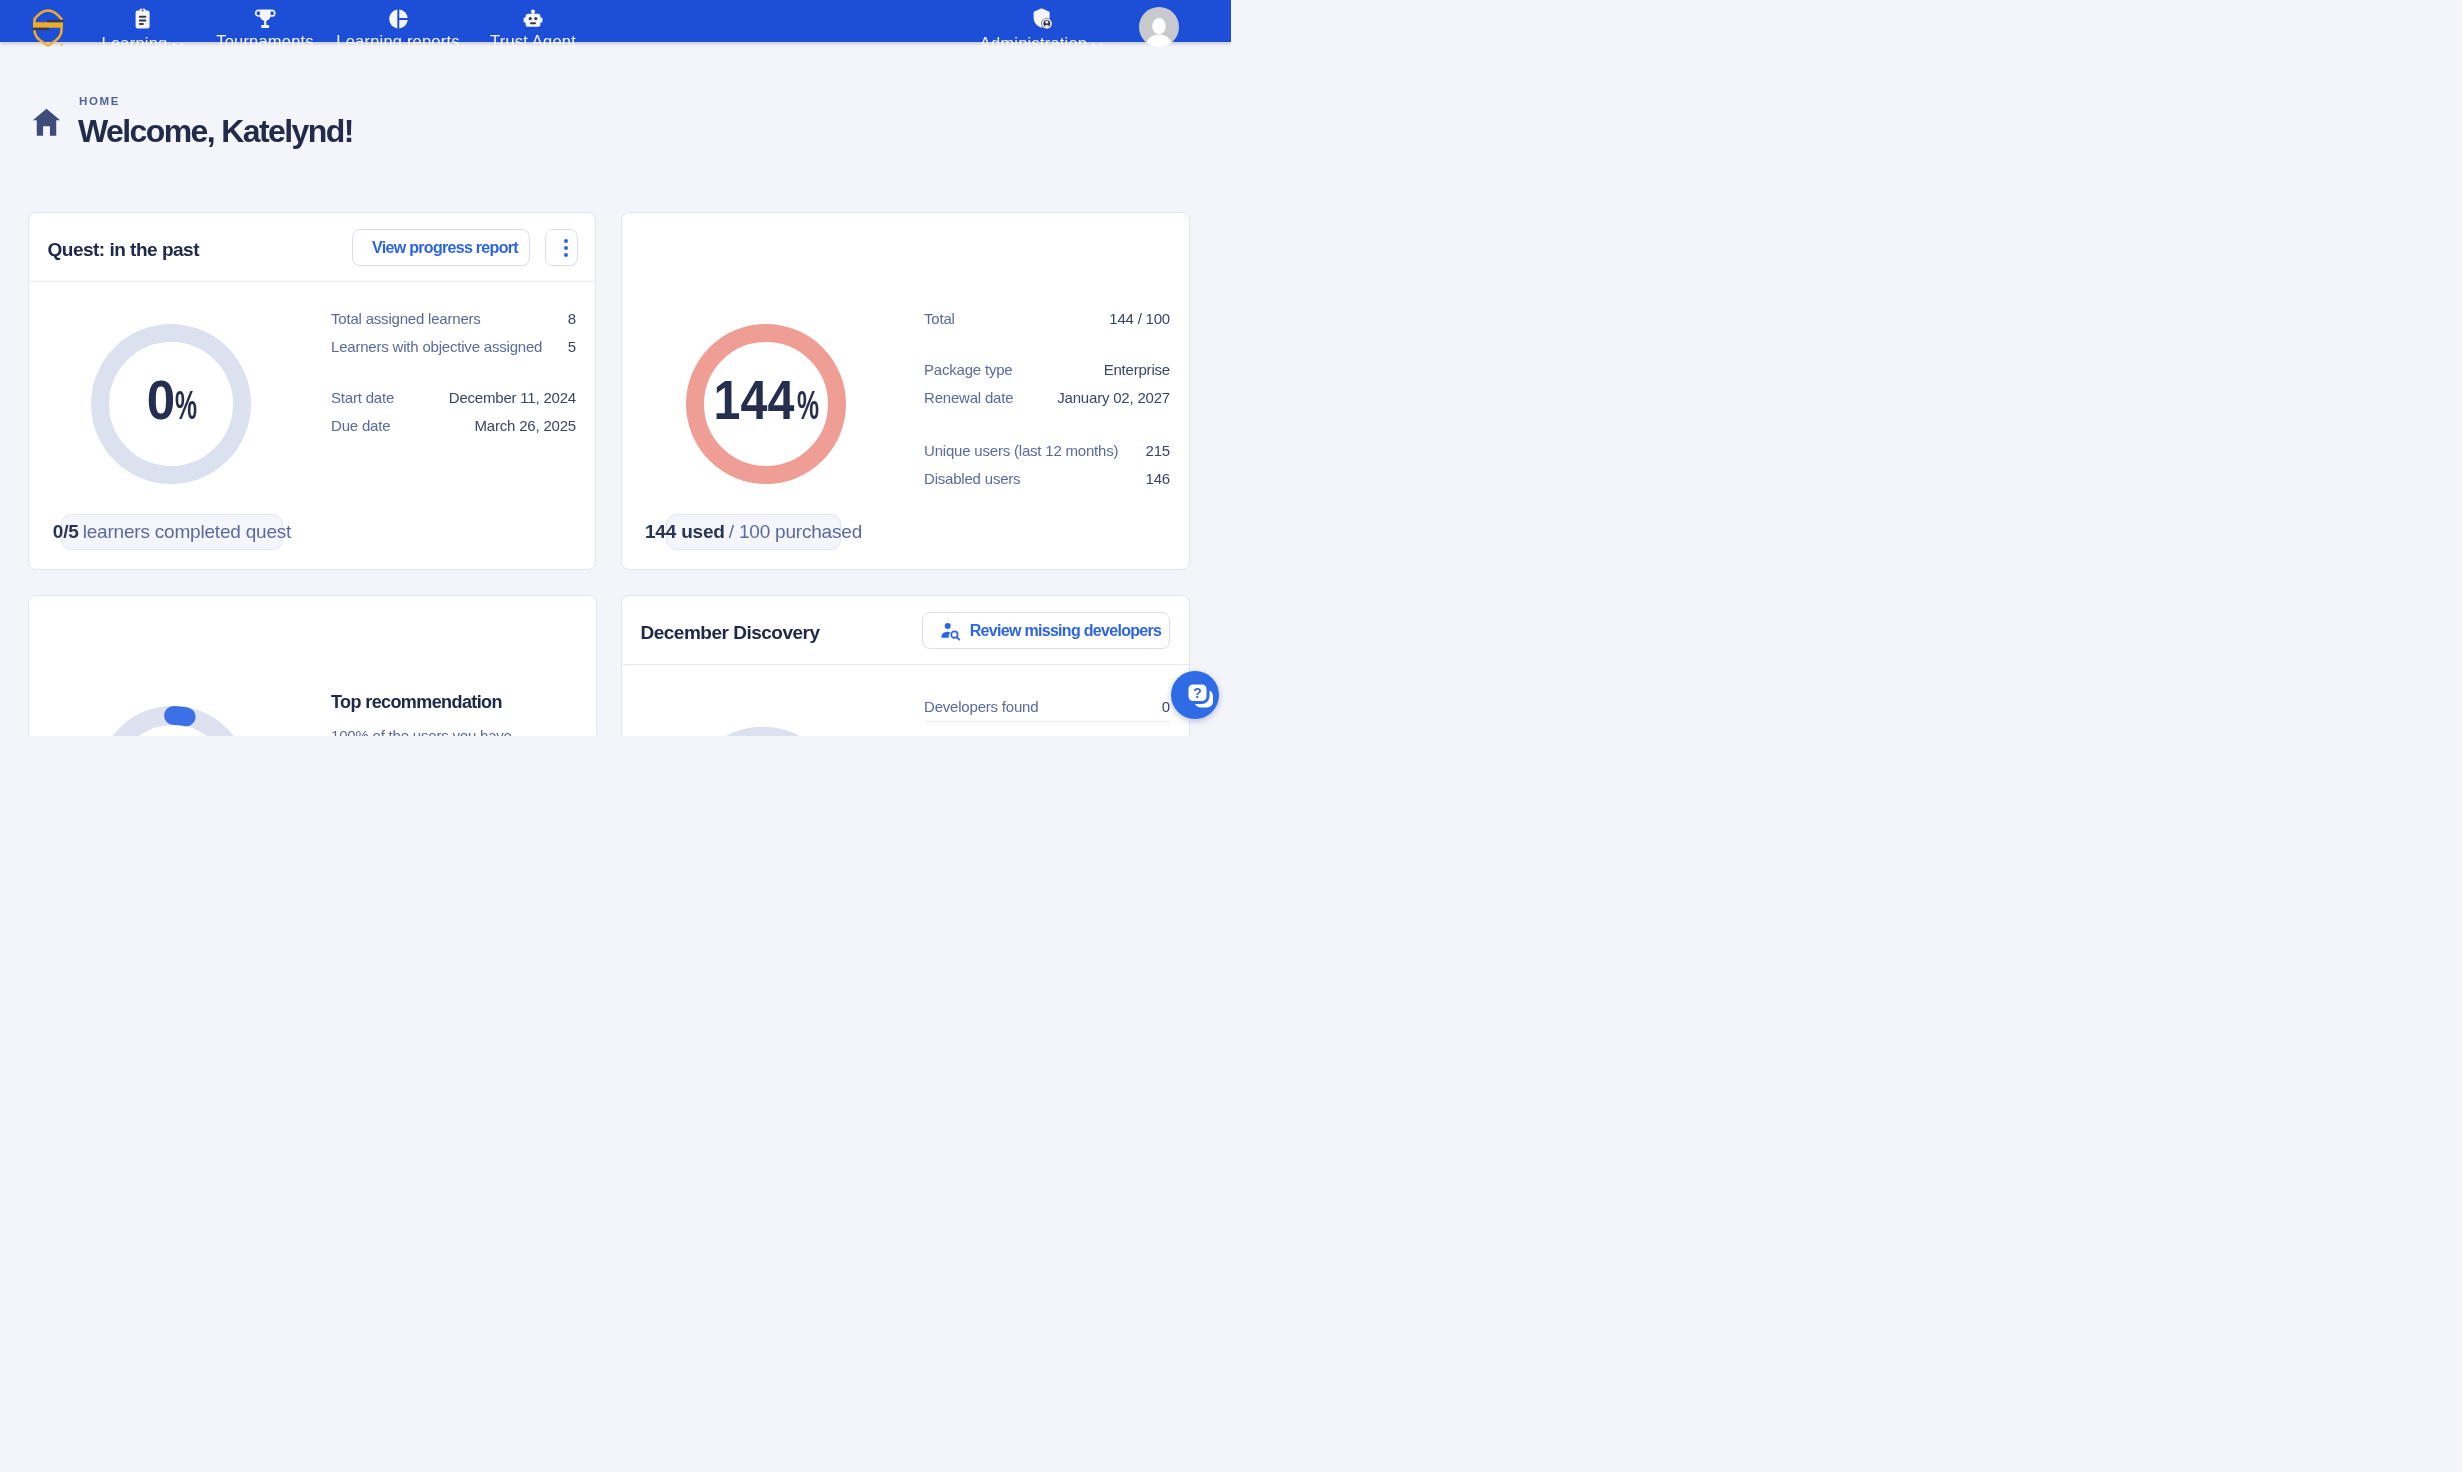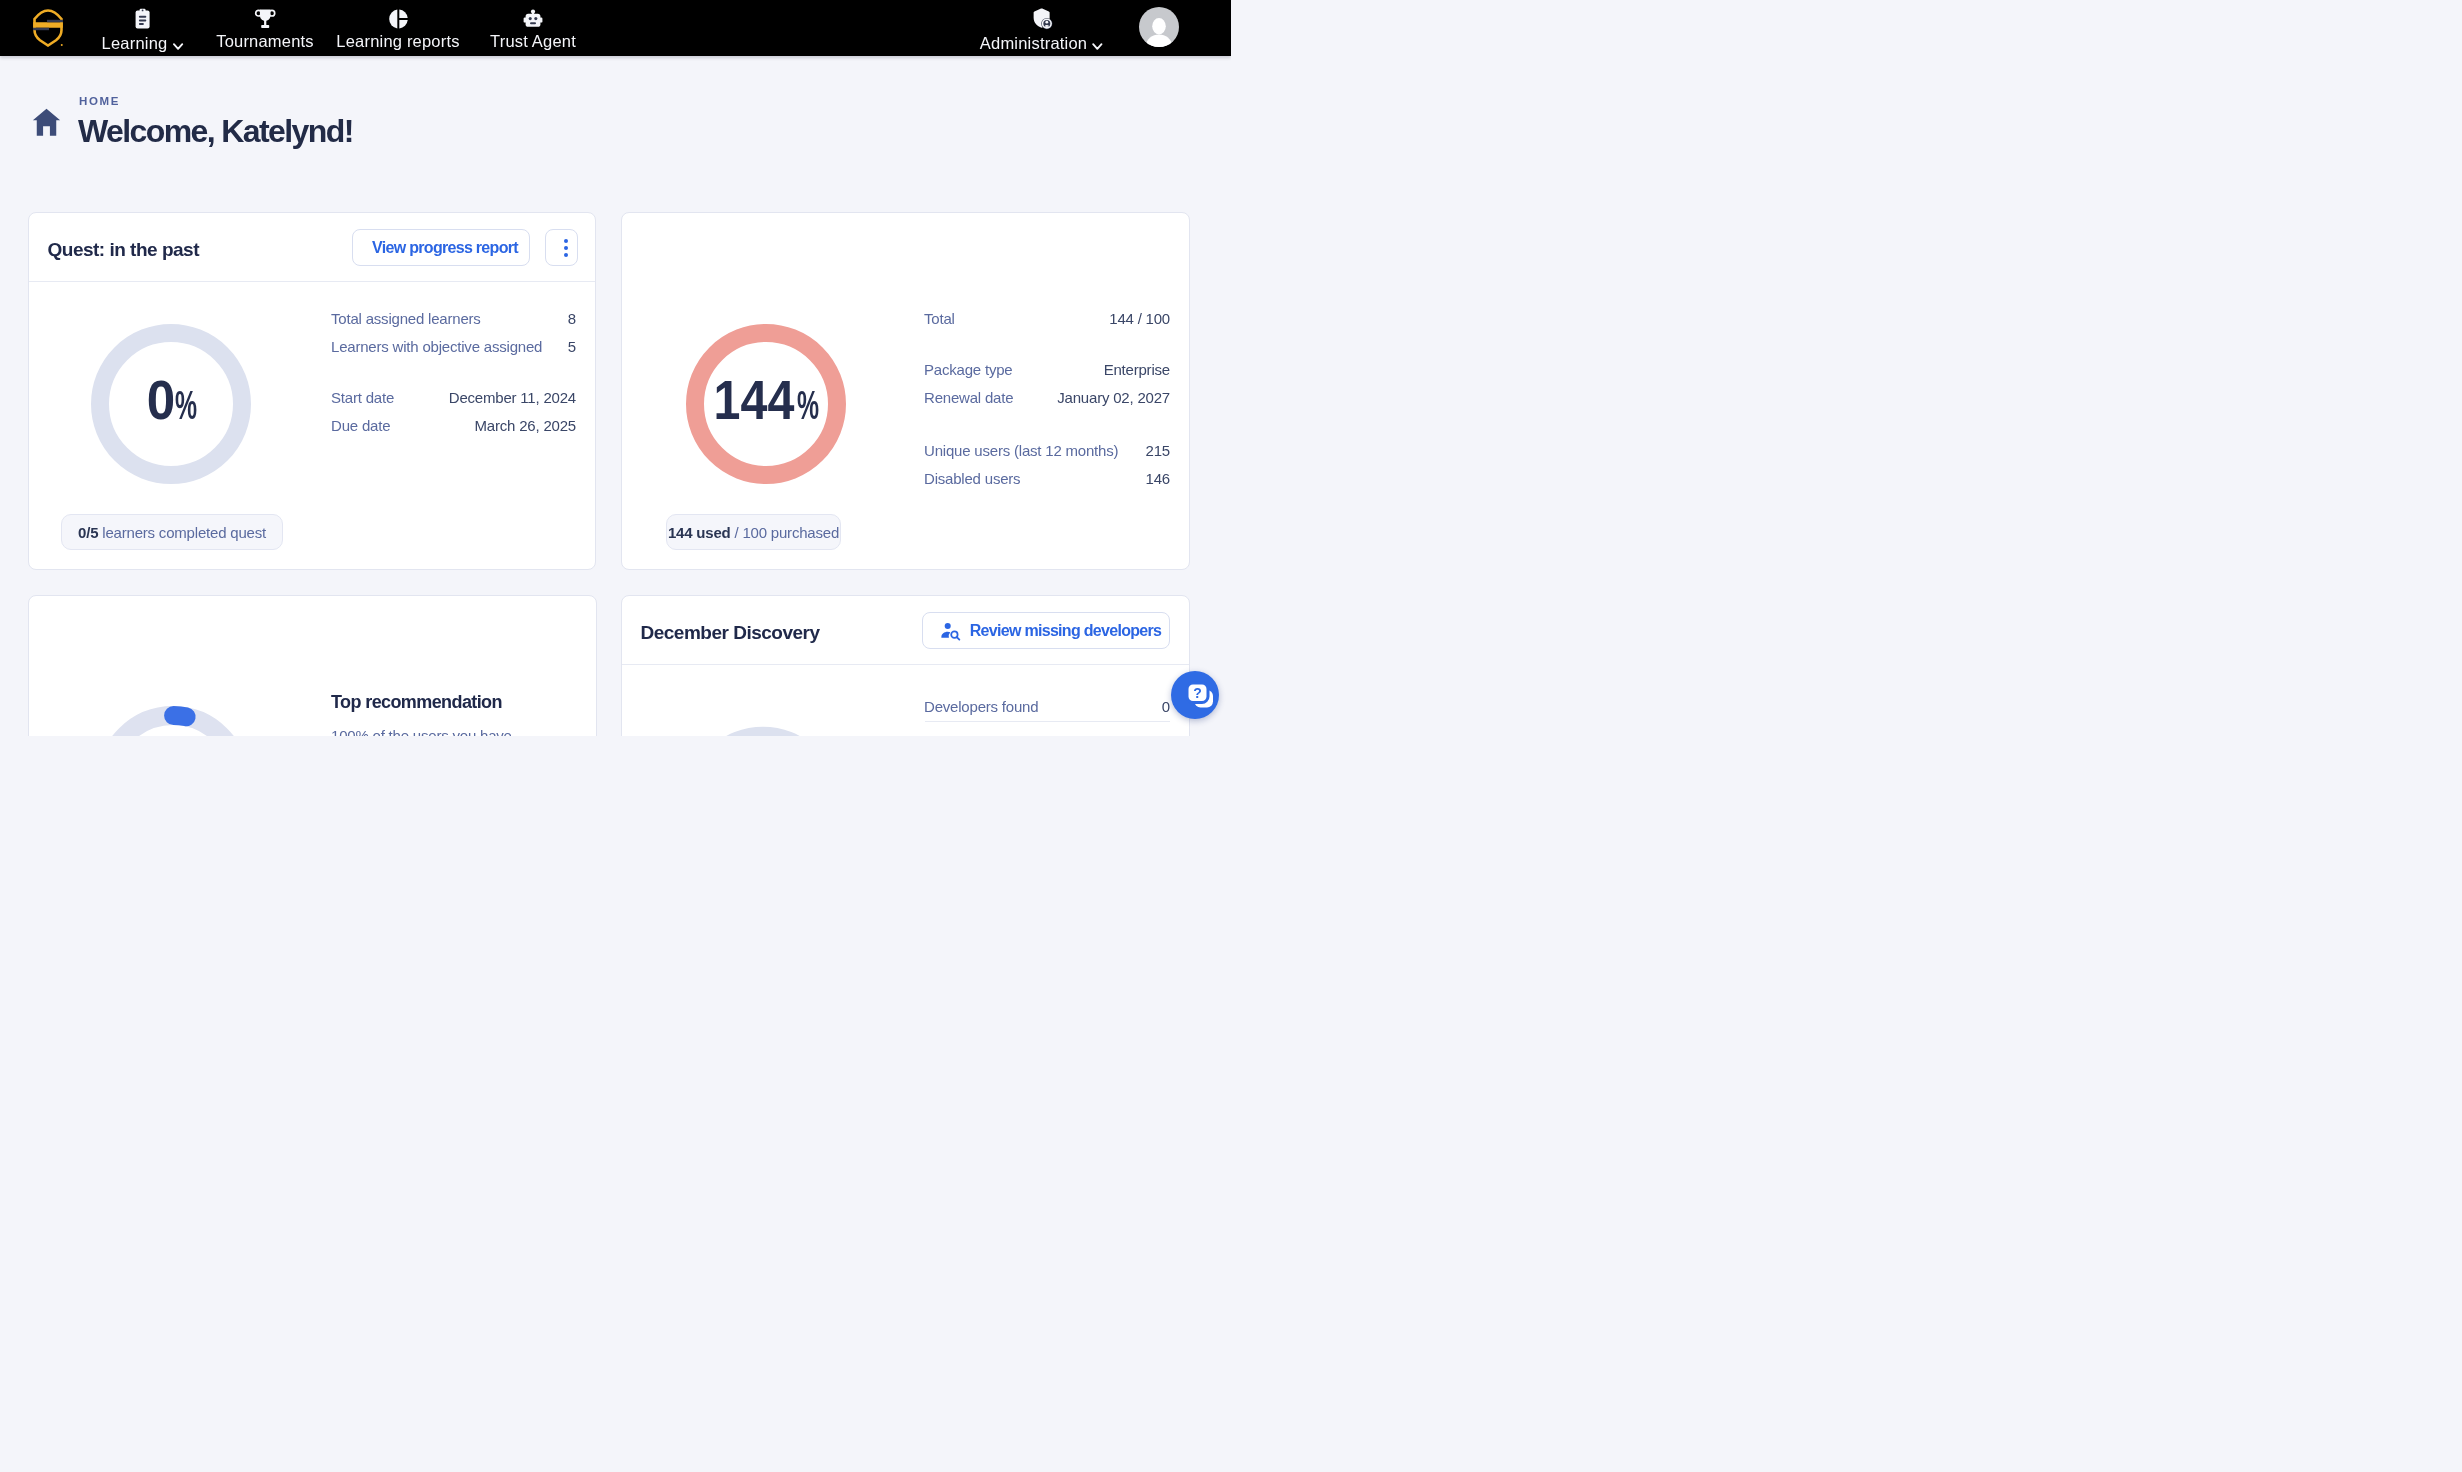--- a/index.html
+++ b/index.html
@@ -1,36 +1,36 @@
 <!DOCTYPE html>
 <html><head>
 <meta charset="utf-8">
 <style>
 * { margin:0; padding:0; box-sizing:border-box; }
 html,body { width:1231px; height:736px; overflow:hidden; background:#f4f5fa; font-family:"Liberation Sans", sans-serif; -webkit-font-smoothing:antialiased; }
 #page { position:relative; width:1231px; height:736px; }
 
-#nav { position:absolute; left:0; top:0; width:1231px; height:56px; background:#000000; box-shadow:0 2px 3px rgba(55,60,83,.22); }
+#nav { position:absolute; left:0; top:0; width:1231px; height:42px; background:#1d4ed8; box-shadow:0 2px 3px rgba(55,60,83,.22); }
 .navitem { position:absolute; top:0; height:57px; display:flex; flex-direction:column; align-items:center; color:#f4f5f9; }
 .navitem svg { margin-top:7px; }
 .navlbl { margin-top:2px; font-size:16.5px; letter-spacing:.2px; line-height:17px; white-space:nowrap; display:flex; align-items:center; gap:4px; }
 
 #homeicon { position:absolute; left:31.5px; top:107.5px; }
 #crumb { position:absolute; left:79px; top:94.5px; font-size:11.5px; font-weight:700; letter-spacing:1.6px; color:#50619c; }
 #welcome { position:absolute; left:78px; top:113px; font-size:32px; letter-spacing:-1.6px; font-weight:700; color:#222b47; }
 
 .card { position:absolute; background:#fff; border:1px solid #e2e5f0; border-radius:8px;margin-top:28px; }
 .chead { position:absolute; left:0; top:0; right:0; height:69px; border-bottom:1px solid #e7eaf3; }
 .ctitle { position:absolute; left:18.5px; top:25.5px; font-size:19px; letter-spacing:-0.5px; font-weight:700; color:#20294a; }
 .btn { position:absolute; top:16px; height:37px; border:1px solid #d8def0; border-radius:8px; background:#fff; color:#2b65e3; font-size:16px; letter-spacing:-0.7px; font-weight:700; display:flex; align-items:center; justify-content:center; gap:9px; white-space:nowrap;padding-left:8px; }
 .label { color:#5a6a9f; font-size:15px; letter-spacing:-0.2px; }
 .value { color:#3a4667; font-size:15px; letter-spacing:-0.2px; }
 .srow { position:absolute; line-height:28px; }
 .srow .v { position:absolute; right:0; top:0; text-align:right; }
-.pill { position:absolute; height:36px; background:#f5f6fb; border:1px solid #e3e6f2; border-radius:10px; display:flex; align-items:center; justify-content:center; font-size:15px; letter-spacing:-0.2px; color:#5a6a9f; white-space:nowrap; }
+.pill { position:absolute; height:36px; background:#f5f6fb; border:1px solid #e3e6f2; border-radius:10px; display:flex; align-items:center; justify-content:center; font-size:19px; letter-spacing:-0.2px; color:#5a6a9f; white-space:nowrap; }
 .pill b { color:#2a3553; font-weight:700; margin-right:4px; }
 .bignum { position:absolute; font-weight:700; color:#252e4d; white-space:nowrap; }
 .pctm { position:absolute; font-size:40px; font-weight:700; color:#252e4d; line-height:40px; transform:scaleX(.62); transform-origin:0 0; }
 
 #help { position:absolute; left:1171px; top:671px; width:48px; height:48px; border-radius:50%; background:#2f6be4; box-shadow:0 2px 6px rgba(30,50,120,.3); }
 </style>
 </head>
 <body>
 <div id="page">
   <div id="nav">

